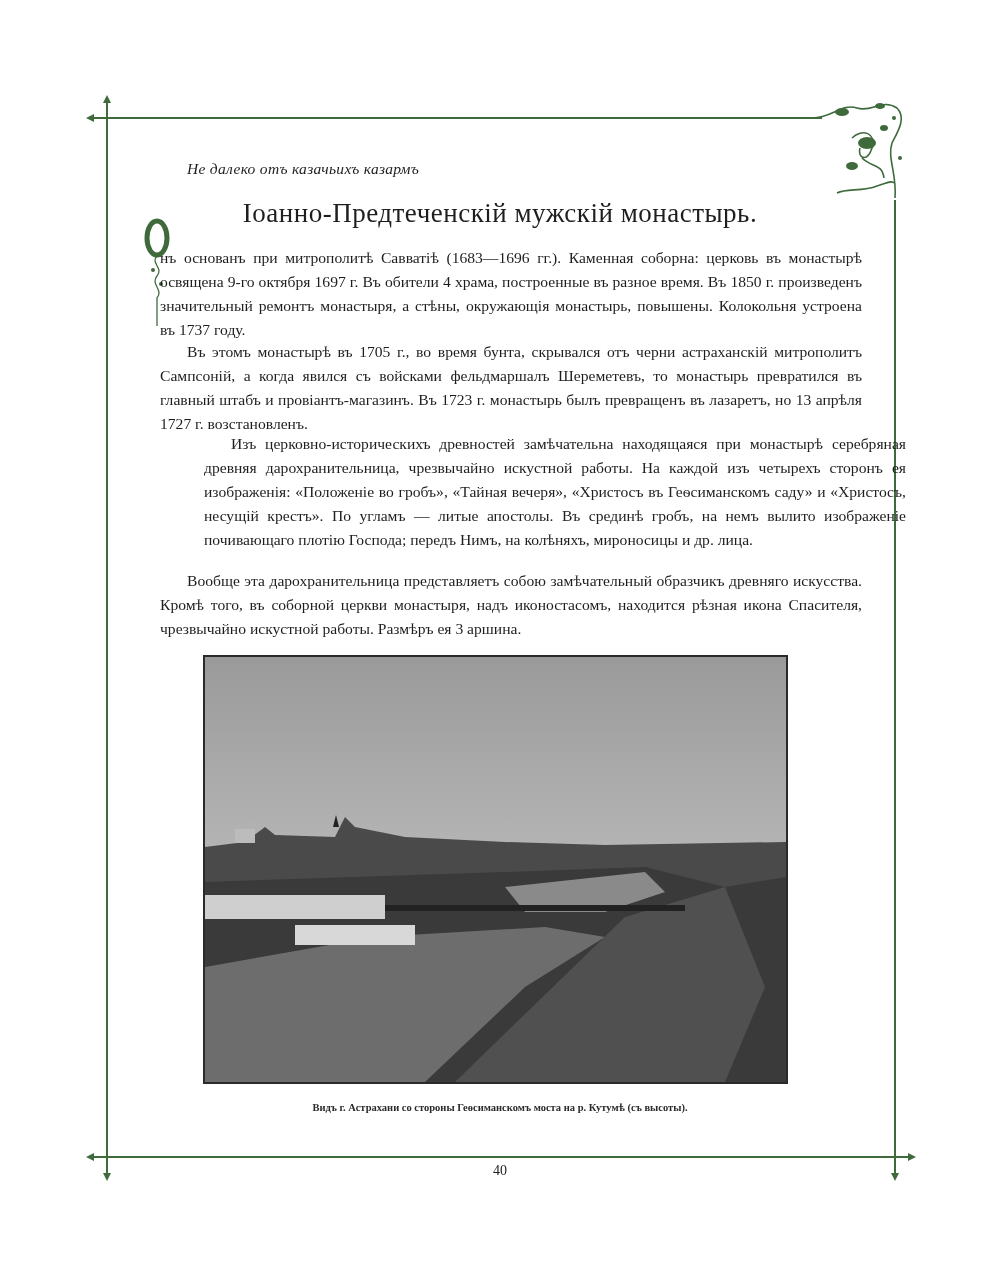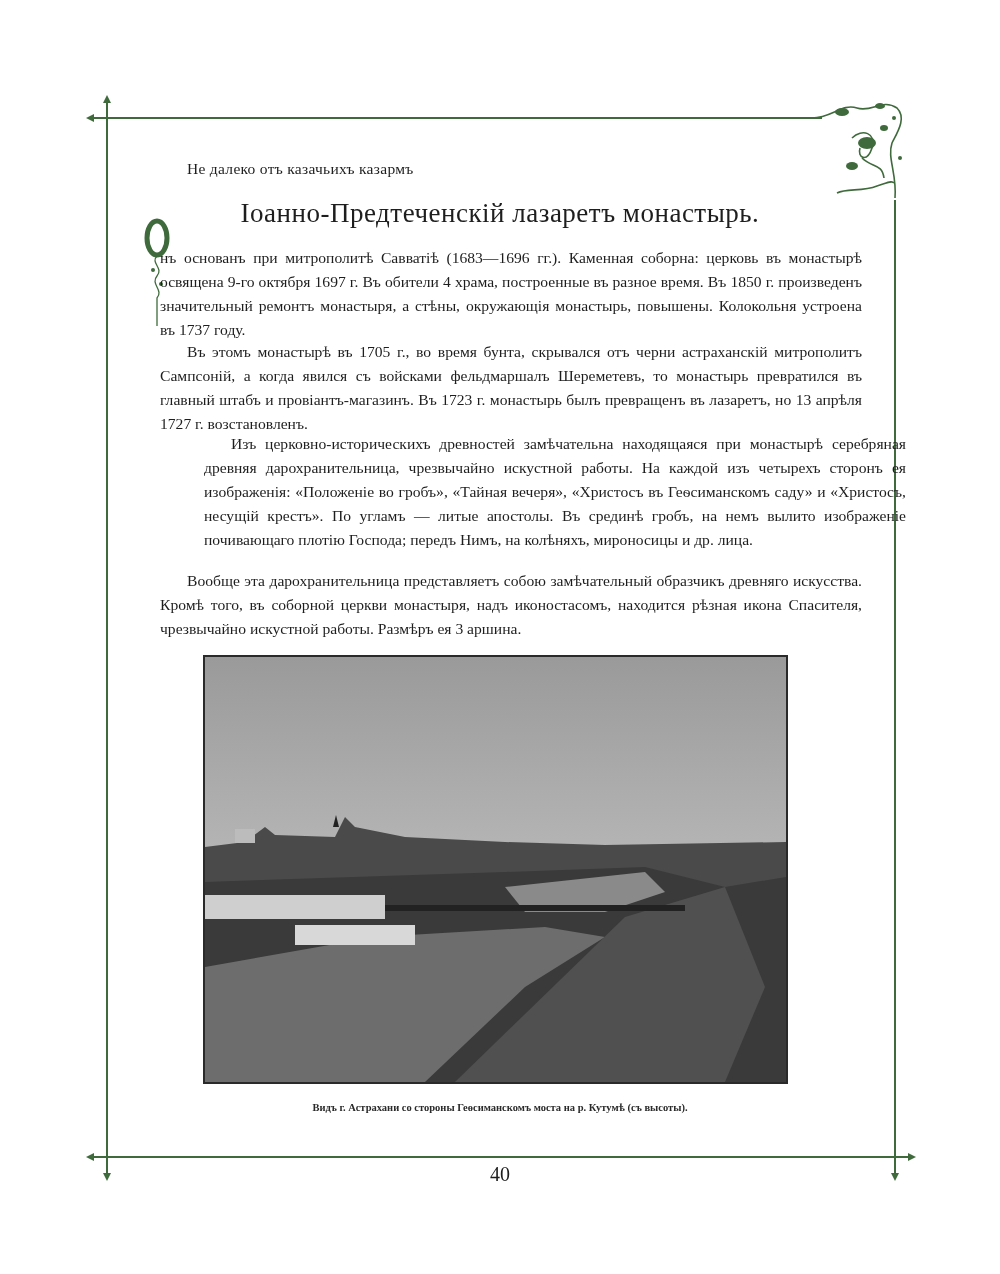--- a/index.html
+++ b/index.html
@@ -5,34 +5,34 @@
   html, body { margin:0; padding:0; background:#ffffff; }
   body { width:1000px; height:1274px; position:relative; overflow:hidden;
          font-family:"Liberation Serif","DejaVu Serif",serif; color:#1e1e1e; }
   .frame-line { position:absolute; background:#3f6b3c; }
   .h-top { left:92px; top:117px; width:730px; height:2px; }
   .h-bot { left:92px; top:1156px; width:816px; height:2px; }
   .v-left { left:106px; top:100px; width:2px; height:1075px; }
   .v-right { left:894px; top:200px; width:2px; height:975px; }
   .corner-orn { position:absolute; left:812px; top:88px; width:100px; height:120px; }
 
-  .subhead { position:absolute; left:187px; top:160px; font-size:15.5px; letter-spacing:0.3px; }
+  .subhead { position:absolute; left:187px; top:160px; font-size:15.5px; letter-spacing:0.3px;font-style:italic; }
   .title { position:absolute; left:0; width:1000px; top:198px; text-align:center; font-size:27px; letter-spacing:0.5px; }
   .dropcap { position:absolute; left:144px; top:218px; width:26px; height:110px; }
   .body { position:absolute; left:160px; width:702px; font-size:15.6px; line-height:24px; text-align:justify; }
   .p1 { top:246px; }
   .p2 { top:340px; text-indent:27px; }
   .p3 { top:432px; text-indent:27px;margin-left:44px; }
   .p4 { top:569px; text-indent:27px; }
 
   .photo { position:absolute; left:203px; top:655px; width:585px; height:429px;
            border:2px solid #2a2a2a; box-sizing:border-box; overflow:hidden;
            background:#bdbdbd; }
   .caption { position:absolute; left:0; width:1000px; top:1102px; text-align:center; font-size:10.5px; font-weight:bold; color:#2a2a2a; }
-  .pageno { position:absolute; left:0; width:1000px; top:1163px; text-align:center; font-size:20px; }
+  .pageno { position:absolute; left:0; width:1000px; top:1163px; text-align:center; font-size:14px; }
 </style>
 </head>
 <body>
 
 <div class="frame-line h-top"></div>
 <div class="frame-line h-bot"></div>
 <div class="frame-line v-left"></div>
 <div class="frame-line v-right"></div>
 
 <svg style="position:absolute;left:0;top:0;width:1000px;height:1274px;pointer-events:none">
@@ -58,21 +58,21 @@
     <ellipse cx="30" cy="24" rx="7" ry="4"></ellipse>
     <ellipse cx="68" cy="18" rx="5" ry="3"></ellipse>
     <ellipse cx="40" cy="78" rx="6" ry="4"></ellipse>
     <ellipse cx="72" cy="40" rx="4" ry="3"></ellipse>
     <circle cx="82" cy="30" r="2"></circle>
     <circle cx="88" cy="70" r="2"></circle>
   </g>
 </svg>
 
 <div class="subhead">Не далеко отъ казачьихъ казармъ</div>
-<div class="title">Іоанно-Предтеченскій лазаретъ монастырь.</div>
+<div class="title">Іоанно-Предтеченскій мужскій монастырь.</div>
 
 <svg class="dropcap" viewBox="0 0 26 110">
   <ellipse cx="13" cy="20" rx="10" ry="17" fill="none" stroke="#3f6b3c" stroke-width="5"></ellipse>
   <path d="M13,38 C6,45 20,50 13,58 C6,66 20,72 13,80 L13,108" fill="none" stroke="#3f6b3c" stroke-width="1.3"></path>
   <circle cx="9" cy="52" r="2" fill="#3f6b3c"></circle>
     <circle cx="17" cy="66" r="2" fill="#3f6b3c"></circle>
 </svg>
 
 <div class="body p1">нъ основанъ при митрополитѣ Савватіѣ (1683—1696 гг.). Каменная соборна: церковь въ монастырѣ освящена 9-го октября 1697 г. Въ обители 4 храма, построенные въ разное время. Въ 1850 г. произведенъ значительный ремонтъ монастыря, а стѣны, окружающія монастырь, повышены. Колокольня устроена въ 1737 году.</div>
 <div class="body p2">Въ этомъ монастырѣ въ 1705 г., во время бунта, скрывался отъ черни астраханскій митрополитъ Сампсоній, а когда явился съ войсками фельдмаршалъ Шереметевъ, то монастырь превратился въ главный штабъ и провіантъ-магазинъ. Въ 1723 г. монастырь былъ превращенъ въ лазаретъ, но 13 апрѣля 1727 г. возстановленъ.</div>

